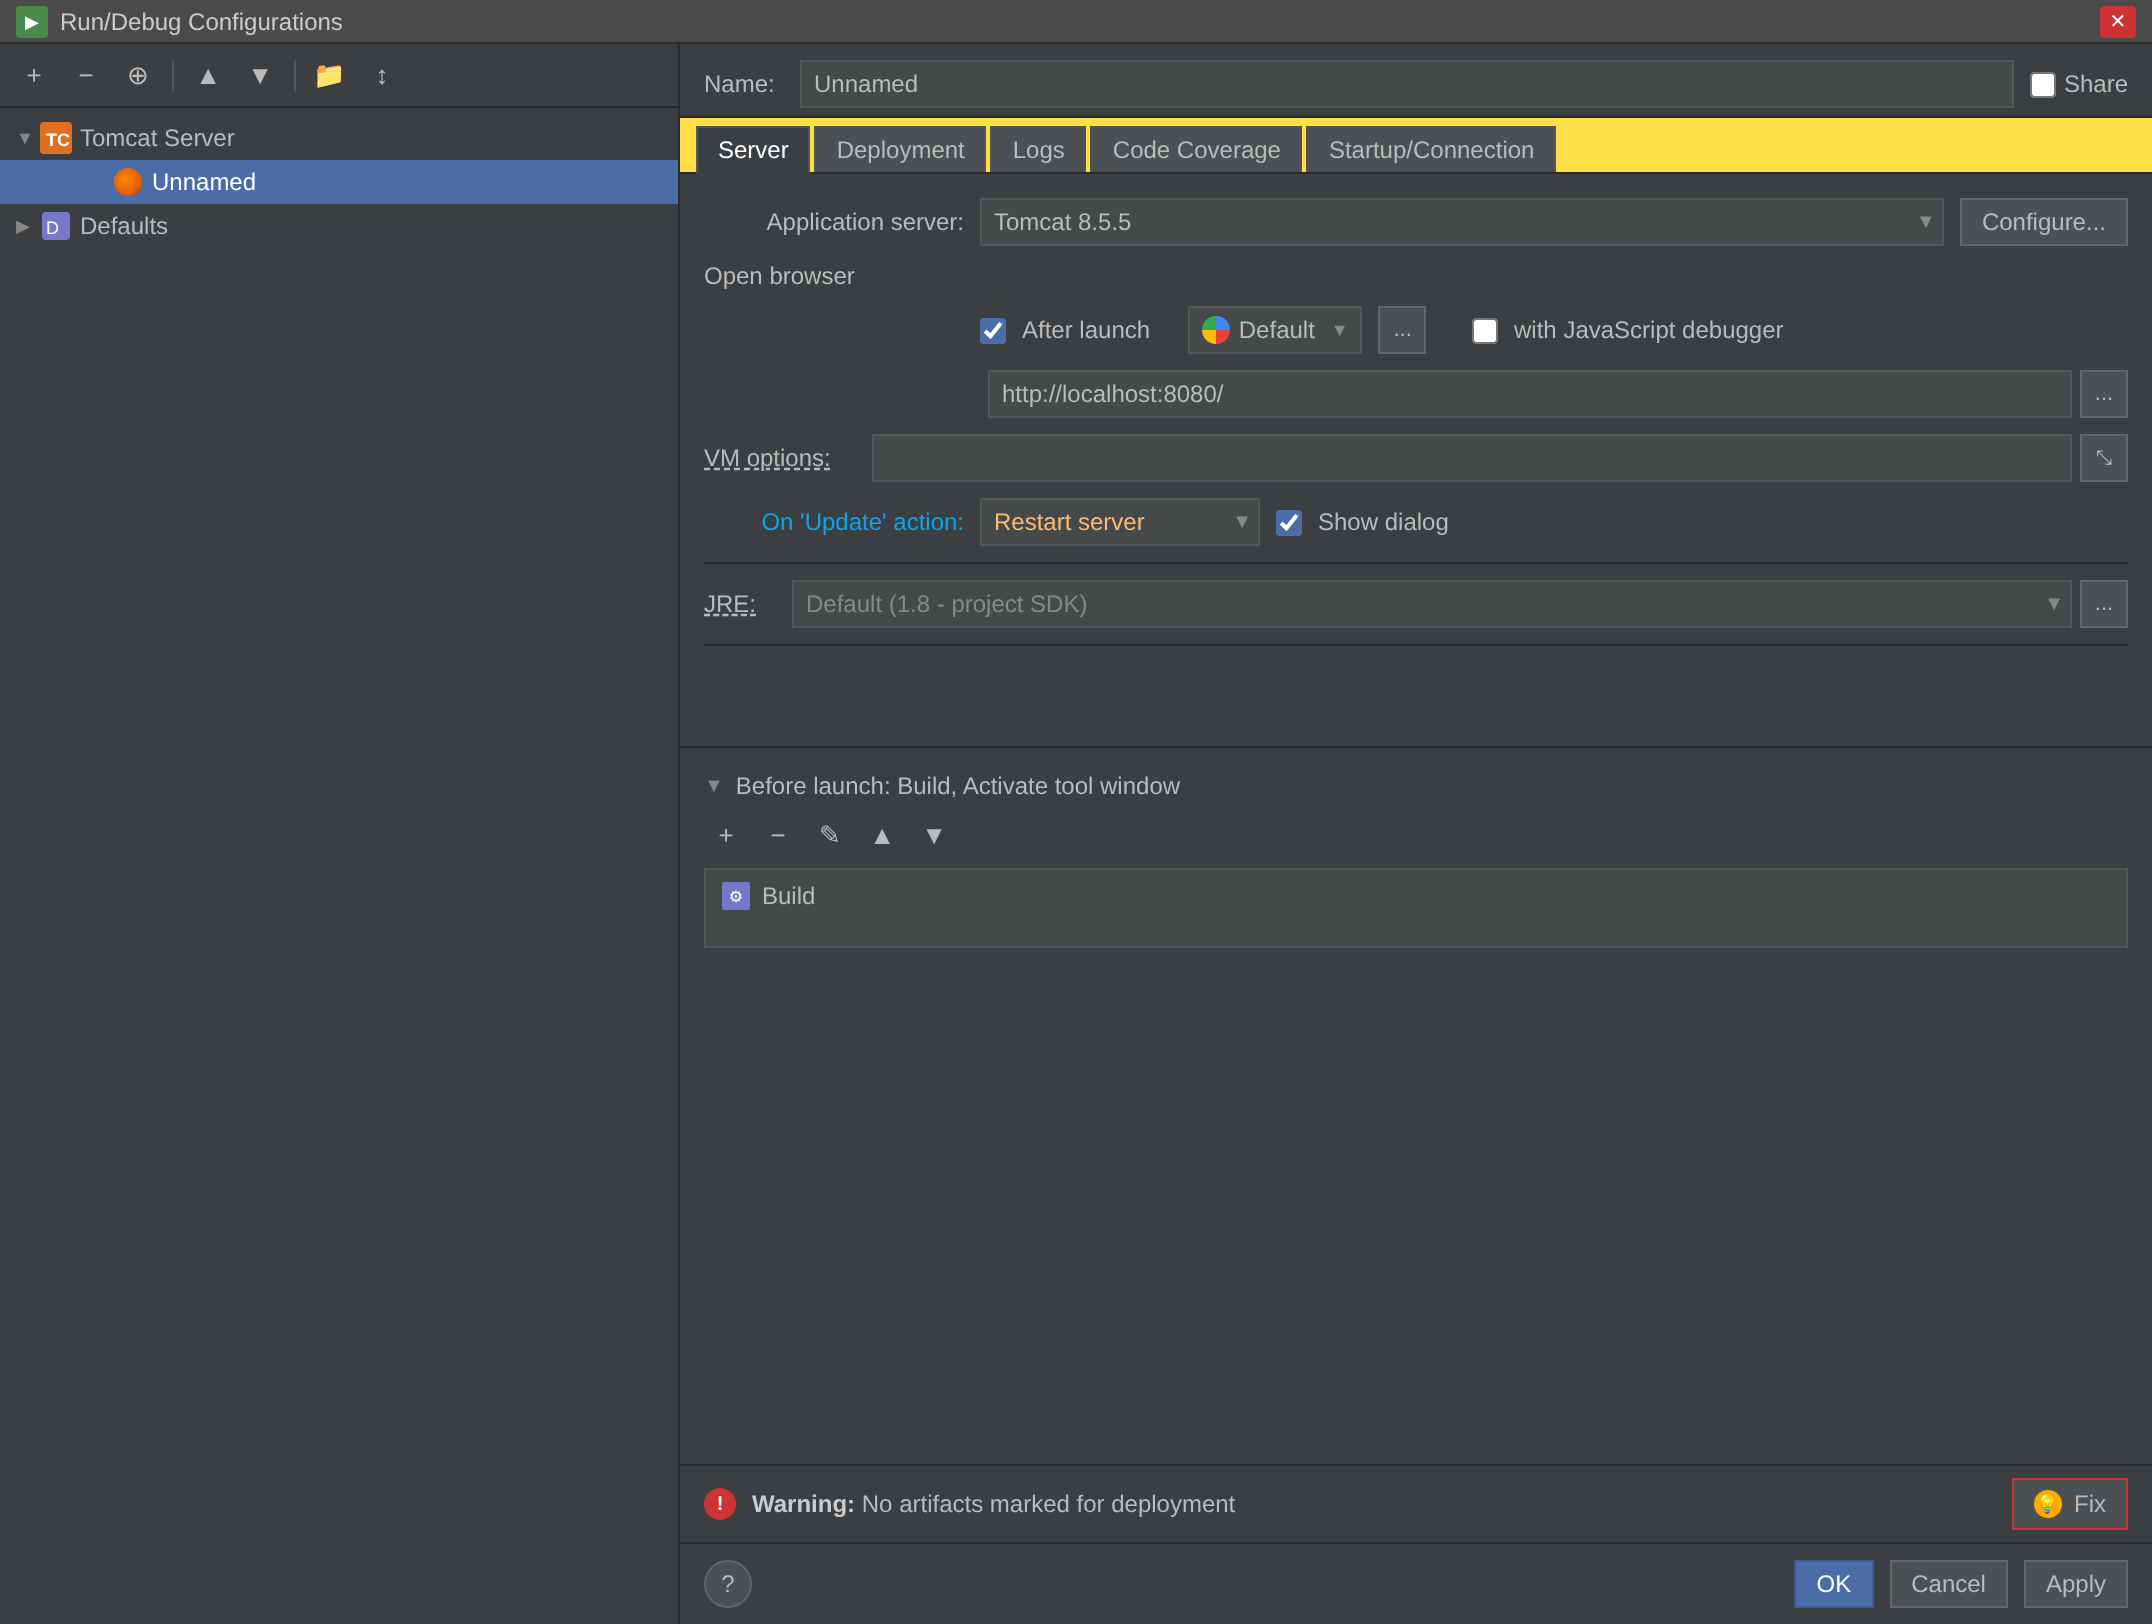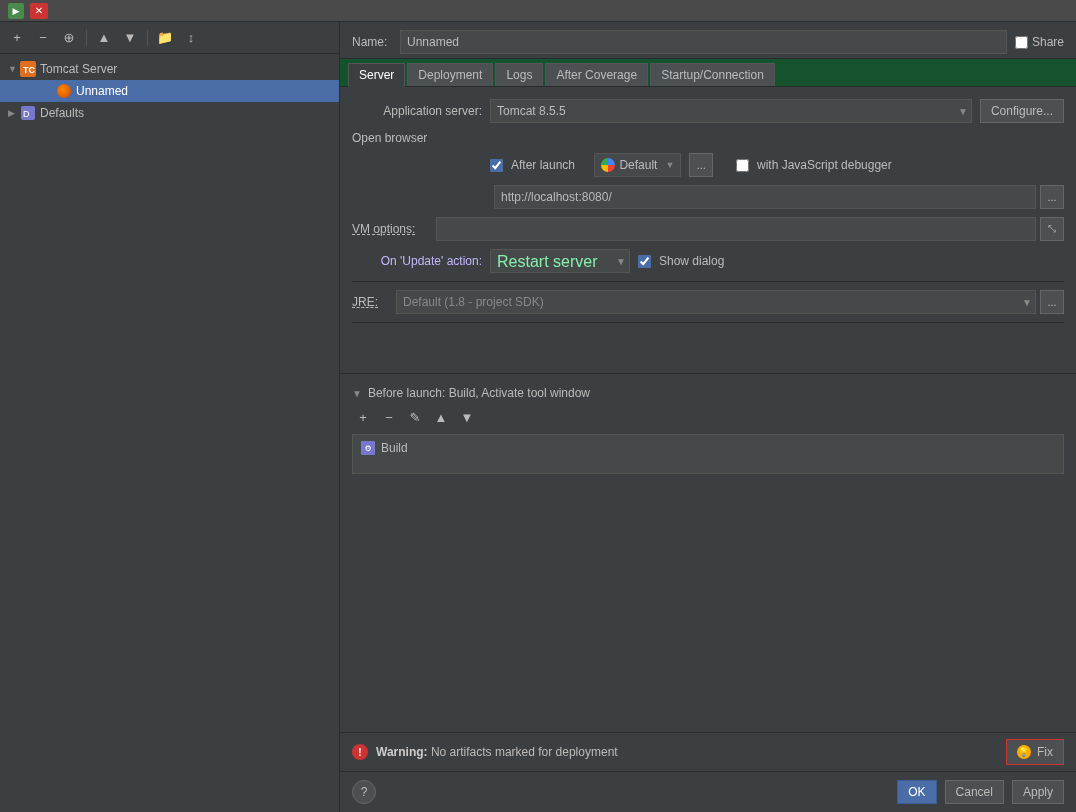--- a/index.html
+++ b/index.html
@@ -158,21 +158,21 @@
       outline: none;
     }
     .share-row {
       display: flex;
       align-items: center;
       gap: 4px;
       flex-shrink: 0;
     }
     .tabs-bar {
       display: flex;
-      background: #14532d;
+      background: #fde047;
       border-bottom: 1px solid #2b2b2b;
       padding: 4px 8px 0 8px;
     }
     .tab {
       padding: 4px 10px;
       background: #4c5052;
       border: 1px solid #555555;
       border-bottom: none;
       color: #bbbbbb;
       cursor: pointer;
@@ -221,23 +221,23 @@
     }
     .combo-wrapper {
       display: flex;
       align-items: center;
       position: relative;
     }
     .combo-input {
       height: 24px;
       background: #45494a;
       border: 1px solid #555555;
-      color: #86efac;
+      color: #fdba74;
       padding: 0 24px 0 6px;
-      font-size: 16px;
+      font-size: 12px;
       outline: none;
       appearance: none;
       -webkit-appearance: none;
     }
     .combo-arrow {
       position: absolute;
       right: 4px;
       color: #888888;
       font-size: 10px;
       pointer-events: none;
@@ -321,21 +321,21 @@
       font-size: 12px;
       outline: none;
     }
     .on-update-row {
       display: flex;
       align-items: center;
       margin-bottom: 8px;
       gap: 8px;
     }
     .on-update-label {
-      color: #c4b5fd;
+      color: #0ea5e9;
       width: 130px;
       flex-shrink: 0;
       text-align: right;
     }
     .jre-row {
       display: flex;
       align-items: center;
       margin-bottom: 8px;
       gap: 4px;
     }
@@ -521,20 +521,21 @@
       height: 14px;
       border-radius: 50%;
       background: conic-gradient(#4285f4 0deg 90deg, #ea4335 90deg 180deg, #fbbc05 180deg 270deg, #34a853 270deg 360deg);
     }
   </style>
 </head>
 <body>
 
 <div class="title-bar">
   <div class="title-bar-icon">▶</div>
+  <span class="title-text">Run/Debug Configurations</span>
   <div class="title-close">✕</div>
 </div>
 
 <div class="main-layout">
 
   <div class="sidebar">
     <div class="sidebar-toolbar">
       <button class="toolbar-btn">+</button>
       <button class="toolbar-btn">−</button>
       <button class="toolbar-btn">⊕</button>
@@ -587,21 +588,21 @@
       <div class="share-row">
         <input type="checkbox" class="checkbox-input" style="">
         <span>Share</span>
       </div>
     </div>
 
     <div class="tabs-bar">
       <div class="tab active">Server</div>
       <div class="tab">Deployment</div>
       <div class="tab">Logs</div>
-      <div class="tab">After Coverage</div>
+      <div class="tab">Code Coverage</div>
       <div class="tab">Startup/Connection</div>
     </div>
 
     <div class="panel">
 
       <div class="field-row">
         <span class="field-label">Application server:</span>
         <div class="combo-wrapper" style="flex:1;">
           <input class="field-input full" type="text" style="padding-right: 24px;" value="Tomcat 8.5.5">
           <span class="combo-arrow">▼</span>

